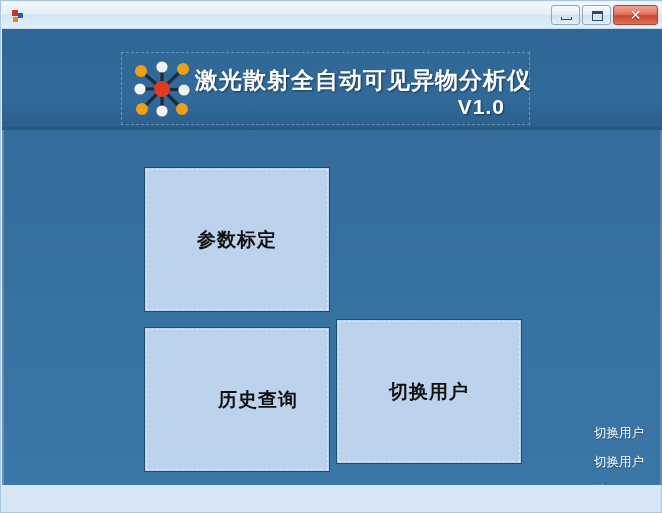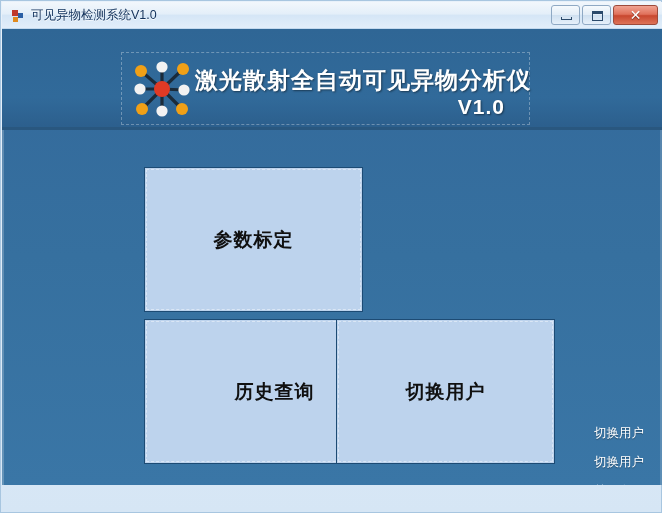--- a/index.html
+++ b/index.html
@@ -160,39 +160,39 @@
 
   
   .grid {
     position: absolute;
     left: 142px; top: 138px;
     width: 378px;
     height: 297px;
   }
   .tile {
     position: absolute;
-    width: 219px;
+    width: 186px;
     height: 145px;
     box-sizing: border-box;
     background: #bdd3ed;
     border: 1px solid #1d4b74;
     outline: 1px dashed rgba(255,255,255,0.45);
     outline-offset: -3px;
     color: #101010;
     font-size: 19px;
     font-weight: bold;
     display: flex;
     align-items: center;
     justify-content: center;
     letter-spacing: 1px;
     cursor: pointer;
   }
   .tile.c0r0 { left: 0;     top: 0;   }
   .tile.c1r0 { left: 192px; top: 0;   }
-  .tile.c0r1 { left: 0;     top: 152px; padding-left: 42px; }
+  .tile.c0r1 { left: 0;     top: 160px; padding-left: 42px; }
   .tile.c1r1 { left: 192px; top: 152px; }
 
   
   .links {
     position: absolute;
     right: 18px;
     top: 397px;
     width: 90px;
     text-align: right;
   }
@@ -259,21 +259,20 @@
 <div class="window">
 
   <div class="titlebar">
     <span class="title-icon">
       <svg width="14" height="14" viewBox="0 0 14 14">
         <rect x="1" y="1" width="6" height="6" fill="#c0392b"></rect>
         <rect x="7" y="4" width="5" height="5" fill="#2a5fa5"></rect>
         <rect x="2" y="8" width="5" height="5" fill="#e08a1e"></rect>
       </svg>
     </span>
-    <span class="title-text">可见异物检测系统V1.0</span>
 
     <span class="winbtns">
       <span class="wbtn">
         <i class="glyph-min"></i>
       </span>
       <span class="wbtn">
         <i class="glyph-max"></i>
       </span>
       <span class="wbtn close">
         <i class="glyph-close">✕</i>

